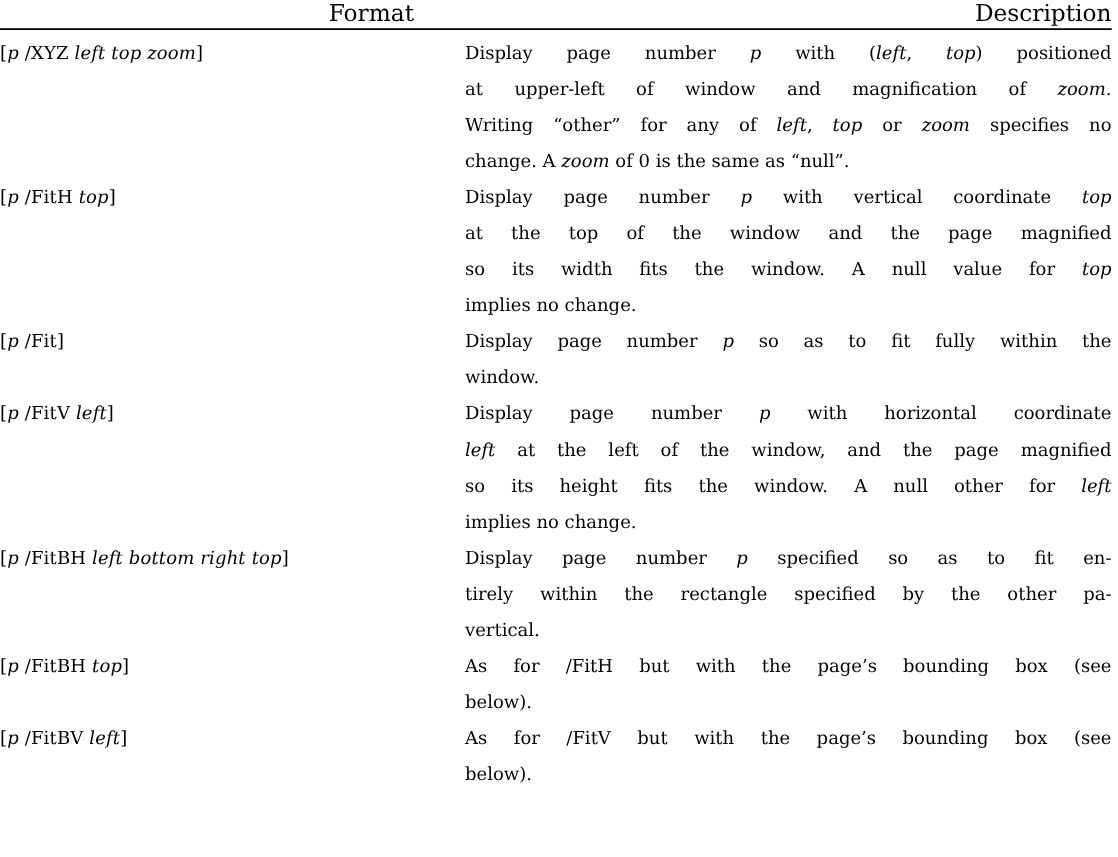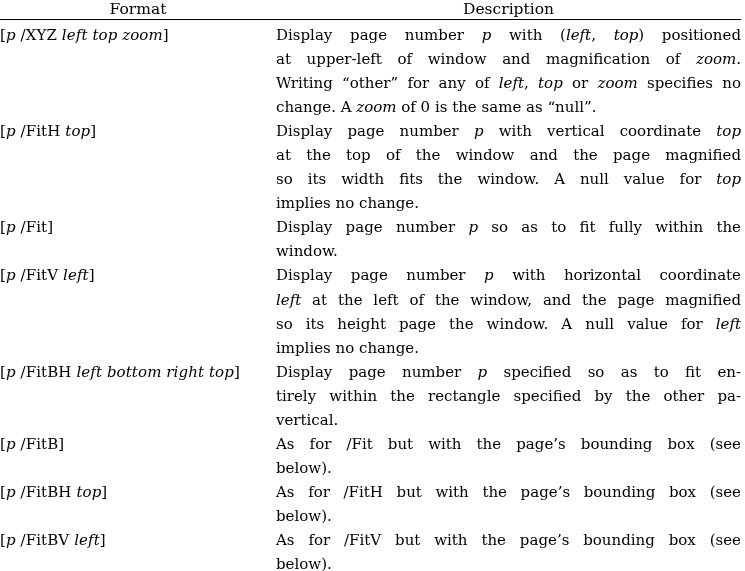--- a/index.html
+++ b/index.html
@@ -36,35 +36,35 @@
   table.dest-table td {
     vertical-align: top;
     padding: 0;
     margin: 0;
     border: 0;
   }
 
   
   thead th {
     font-weight: normal;
-    text-align: center;
+    text-align: right;
     font-size: 15.5px;
     line-height: 19px;
     height: 19px;
     padding-bottom: 1px;
   }
   thead tr {
     border-bottom: 1.4px solid #000000;
   }
   th.th-format  { padding-left: 3px; }
   th.th-desc    { padding-left: 3px; }
 
   
   tbody td {
-    font-size: 15px;
+    font-size: 12px;
     line-height: 24.05px;
   }
   tbody tr:first-child td { padding-top: 3px; }
 
   td.td-format {
     padding-left: 3px;
     white-space: nowrap;
     letter-spacing: 0.1px;
   }
   td.td-desc {
@@ -77,20 +77,21 @@
 
   .it { font-style: italic; }
   .rm { font-style: normal; }
 
   
   .jl {
     display: block;
     text-align: justify;
     text-align-last: justify;
     height: 24.05px;
+    margin-left: 34px;
   }
   .jl.last {
     text-align-last: left;
   }
 </style>
 </head>
 <body>
 
 <div id="doc-table">
   <table class="dest-table">
@@ -128,37 +129,30 @@
           <td class="td-desc">
             <span class="jl"><span class="rm">Display page number </span><span class="it">p</span><span class="rm"> so as to fit fully within the</span></span>
             <span class="jl last"><span class="rm">window.</span></span>
           </td>
         </tr>
         <tr>
           <td class="td-format"><span class="rm">[</span><span class="it">p</span><span class="rm"> /FitV </span><span class="it">left</span><span class="rm">]</span></td>
           <td class="td-desc">
             <span class="jl"><span class="rm">Display page number </span><span class="it">p</span><span class="rm"> with horizontal coordinate</span></span>
             <span class="jl"><span class="it">left</span><span class="rm"> at the left of the window, and the page magnified</span></span>
-            <span class="jl"><span class="rm">so its height page the window.  A null value for </span><span class="it">left</span></span>
+            <span class="jl"><span class="rm">so its height fits the window.  A null other for </span><span class="it">left</span></span>
             <span class="jl last"><span class="rm">implies no change.</span></span>
           </td>
         </tr>
         <tr>
           <td class="td-format"><span class="rm">[</span><span class="it">p</span><span class="rm"> /FitBH </span><span class="it">left bottom right top</span><span class="rm">]</span></td>
           <td class="td-desc">
             <span class="jl"><span class="rm">Display page number </span><span class="it">p</span><span class="rm"> specified so as to fit en-</span></span>
             <span class="jl"><span class="rm">tirely within the rectangle specified by the other pa-</span></span>
             <span class="jl last"><span class="rm">vertical.</span></span>
-          </td>
-        </tr>
-        <tr>
-          <td class="td-format"><span class="rm">[</span><span class="it">p</span><span class="rm"> /FitB]</span></td>
-          <td class="td-desc">
-            <span class="jl"><span class="rm">As for /Fit but with the page’s bounding box (see</span></span>
-            <span class="jl last"><span class="rm">below).</span></span>
           </td>
         </tr>
         <tr>
           <td class="td-format"><span class="rm">[</span><span class="it">p</span><span class="rm"> /FitBH </span><span class="it">top</span><span class="rm">]</span></td>
           <td class="td-desc">
             <span class="jl"><span class="rm">As for /FitH but with the page’s bounding box (see</span></span>
             <span class="jl last"><span class="rm">below).</span></span>
           </td>
         </tr>
         <tr>

